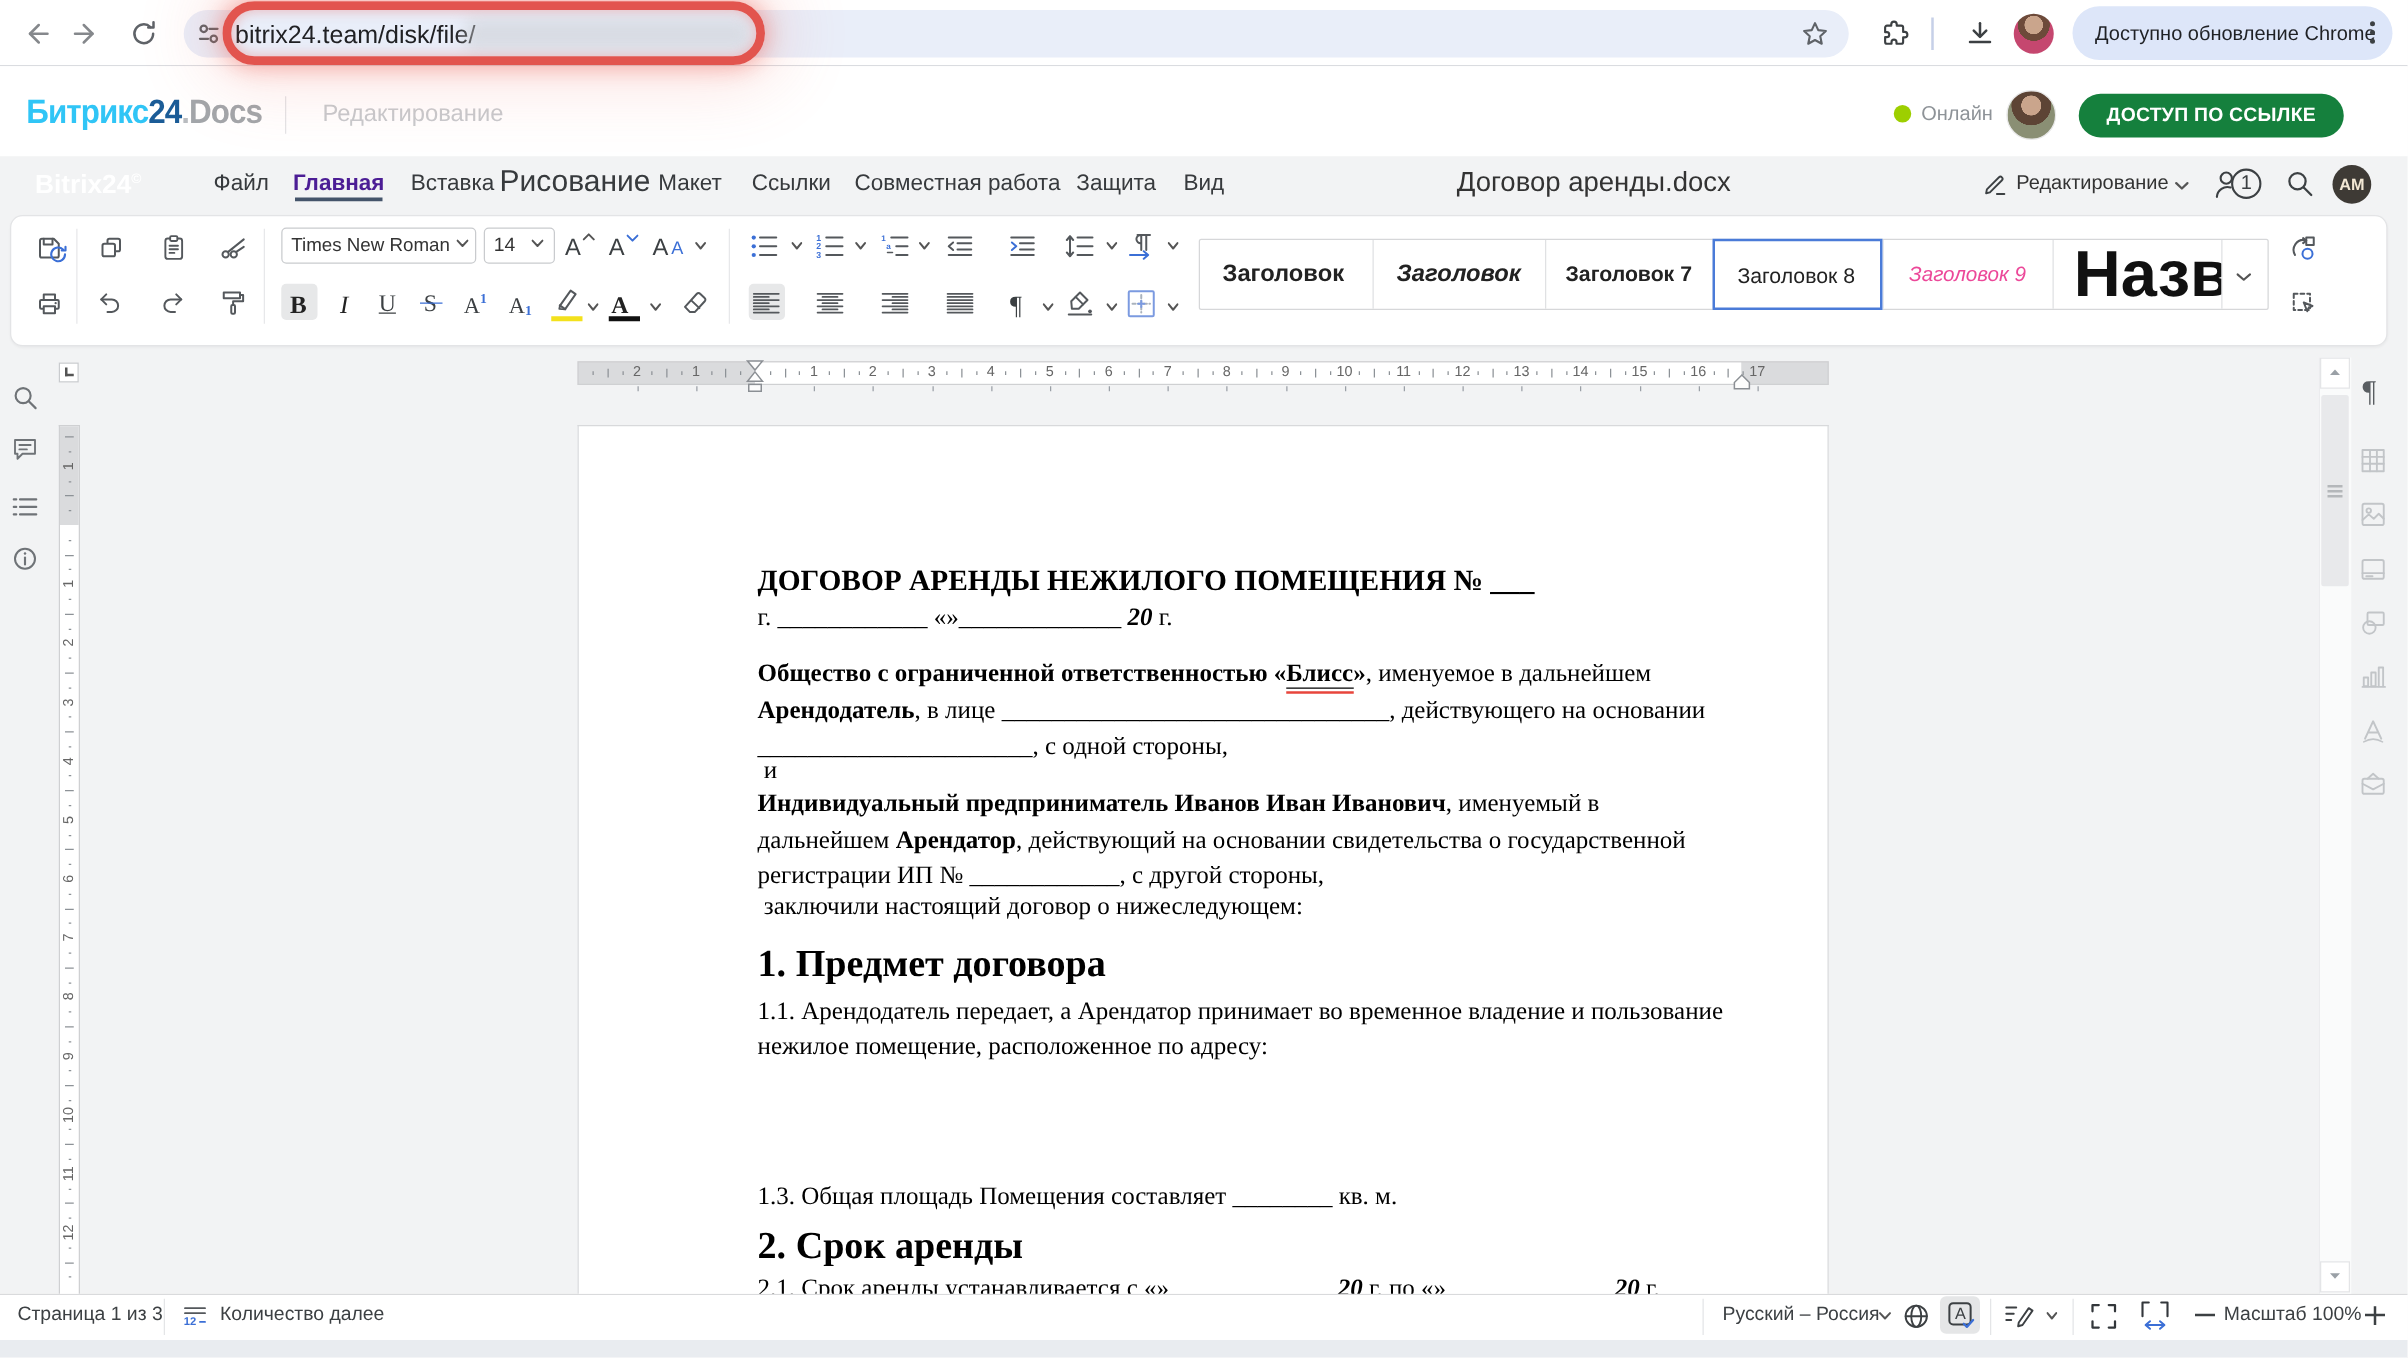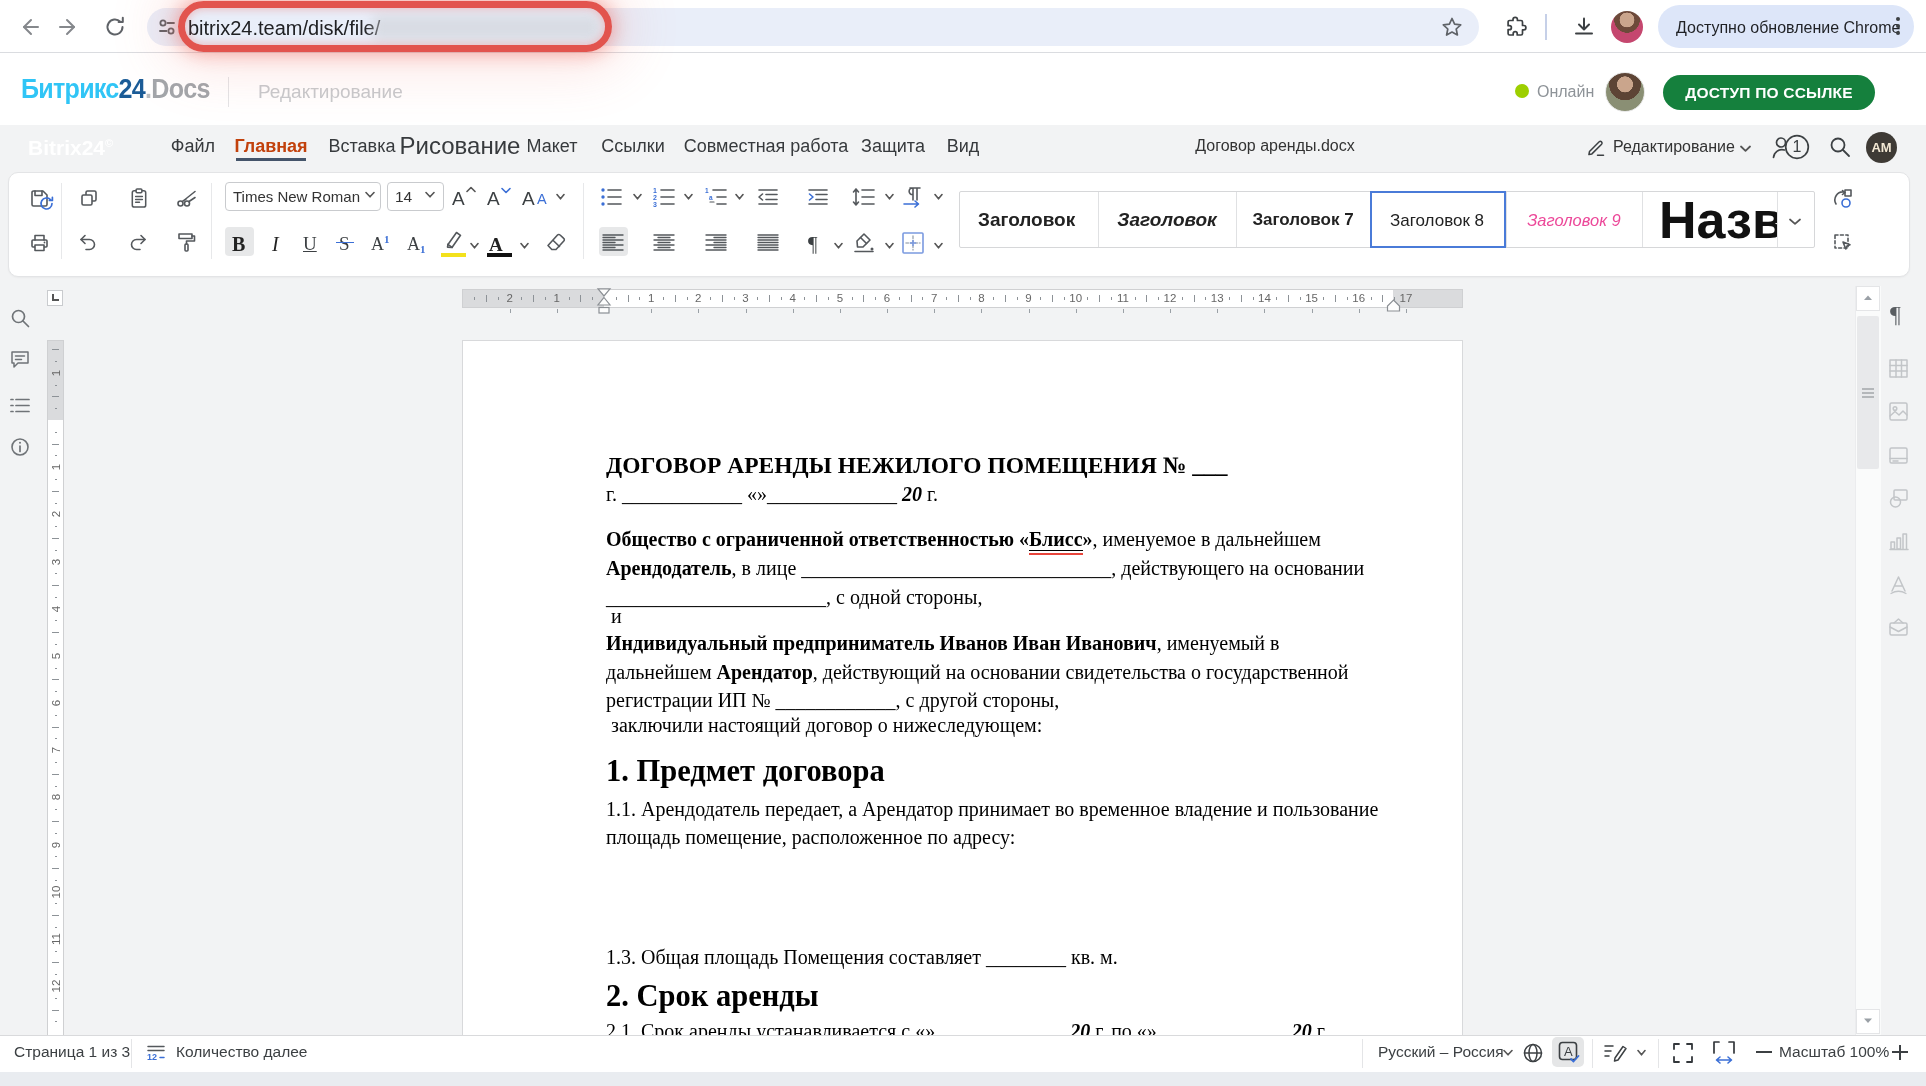--- a/index.html
+++ b/index.html
@@ -49,30 +49,30 @@
 <div style="position:absolute;left:1896px;top:31px;width:4px;height:4px;border-radius:50%;background:#3c4043"></div>
 <div style="position:absolute;left:21px;top:76px;font:700 27px 'Liberation Sans';letter-spacing:-.8px;white-space:nowrap;line-height:27px;transform:scaleX(.93);transform-origin:0 0"><span style="color:#30c5f6">Битрикс</span><span style="color:#1b5c97">24</span><span style="color:#b9bdc1">.</span><span style="color:#a2a6aa">Docs</span></div>
 <div style="position:absolute;left:228px;top:77px;width:1px;height:30px;background:#e3e4e6"></div>
 <div style="position:absolute;left:258px;top:81.6px;font-family:'Liberation Sans',sans-serif;font-size:19px;font-weight:400;color:#c7cacd;line-height:19px;white-space:nowrap;">Редактирование</div>
 <div style="position:absolute;left:1515px;top:84px;width:14px;height:14px;border-radius:50%;background:#9dcf00"></div>
 <div style="position:absolute;left:1537px;top:84.0px;font-family:'Liberation Sans',sans-serif;font-size:16px;font-weight:400;color:#8e9398;line-height:16px;white-space:nowrap;">Онлайн</div>
 <div style="position:absolute;left:1605px;top:72px;width:40px;height:40px;border-radius:50%;border:1px solid #e8e8e8;background:radial-gradient(circle at 50% 30%, #caa58c 0 24%, #5d4435 25% 48%, #8a8f74 49% 100%)"></div>
 <div style="position:absolute;left:1663px;top:75px;width:212px;height:35px;border-radius:18px;background:#15803d;text-align:center;font:700 15.5px 'Liberation Sans';color:#fff;line-height:35px;letter-spacing:.2px">ДОСТУП ПО ССЫЛКЕ</div>
 <div style="position:absolute;left:28px;top:133px;font:700 21px 'Liberation Sans';color:#fff;white-space:nowrap;line-height:21px">Bitrix24<span style="font-size:11px;vertical-align:8px">©</span></div>
 <div style="position:absolute;left:193px;top:137.4px;transform:translateX(-50%);font-family:'Liberation Sans',sans-serif;font-size:18px;font-weight:400;color:#373a3d;line-height:18px;white-space:nowrap;">Файл</div>
-<div style="position:absolute;left:271px;top:137.4px;transform:translateX(-50%);font-family:'Liberation Sans',sans-serif;font-size:18px;font-weight:600;color:#c2410c;line-height:18px;white-space:nowrap;">Главная</div>
+<div style="position:absolute;left:271px;top:137.4px;transform:translateX(-50%);font-family:'Liberation Sans',sans-serif;font-size:18px;font-weight:600;color:#4c1d95;line-height:18px;white-space:nowrap;">Главная</div>
 <div style="position:absolute;left:362px;top:137.4px;transform:translateX(-50%);font-family:'Liberation Sans',sans-serif;font-size:18px;font-weight:400;color:#373a3d;line-height:18px;white-space:nowrap;">Вставка</div>
 <div style="position:absolute;left:460px;top:137.4px;transform:translateX(-50%);font-family:'Liberation Sans',sans-serif;font-size:24px;font-weight:400;color:#373a3d;line-height:18px;white-space:nowrap;">Рисование</div>
 <div style="position:absolute;left:552px;top:137.4px;transform:translateX(-50%);font-family:'Liberation Sans',sans-serif;font-size:18px;font-weight:400;color:#373a3d;line-height:18px;white-space:nowrap;">Макет</div>
 <div style="position:absolute;left:633px;top:137.4px;transform:translateX(-50%);font-family:'Liberation Sans',sans-serif;font-size:18px;font-weight:400;color:#373a3d;line-height:18px;white-space:nowrap;">Ссылки</div>
 <div style="position:absolute;left:766px;top:137.4px;transform:translateX(-50%);font-family:'Liberation Sans',sans-serif;font-size:18px;font-weight:400;color:#373a3d;line-height:18px;white-space:nowrap;">Совместная работа</div>
 <div style="position:absolute;left:893px;top:137.4px;transform:translateX(-50%);font-family:'Liberation Sans',sans-serif;font-size:18px;font-weight:400;color:#373a3d;line-height:18px;white-space:nowrap;">Защита</div>
 <div style="position:absolute;left:963px;top:137.4px;transform:translateX(-50%);font-family:'Liberation Sans',sans-serif;font-size:18px;font-weight:400;color:#373a3d;line-height:18px;white-space:nowrap;">Вид</div>
 <div style="position:absolute;left:236px;top:158px;width:70px;height:3px;background:#44546a"></div>
-<div style="position:absolute;left:1275px;top:137.4px;transform:translateX(-50%);font-family:'Liberation Sans',sans-serif;font-size:16px;font-weight:400;color:#333;line-height:18px;white-space:nowrap;">Договор аренды.docx</div>
+<div style="position:absolute;left:1275px;top:137.4px;transform:translateX(-50%);font-family:'Liberation Sans',sans-serif;font-size:22px;font-weight:400;color:#333;line-height:18px;white-space:nowrap;">Договор аренды.docx</div>
 <svg style="position:absolute;left:1586px;top:137px;" width="20" height="20" viewBox="0 0 20 20" fill="none" stroke="#3c4043" stroke-width="1.5" stroke-linecap="round" stroke-linejoin="round">
     <path d="M3.5 14.5 L13.2 4.8 a1.7 1.7 0 0 1 2.4 2.4 L5.9 16.9 L2.9 17.6 z"></path>
     <path d="M11.5 18.2 H17.5"></path>
   </svg>
 <div style="position:absolute;left:1613px;top:139.0px;font-family:'Liberation Sans',sans-serif;font-size:16px;font-weight:400;color:#333;line-height:16px;white-space:nowrap;">Редактирование</div>
 <svg style="position:absolute;left:1739.5px;top:145px" width="11" height="8" viewBox="0 0 11 8" fill="none" stroke="#555" stroke-width="1.8" stroke-linecap="round" stroke-linejoin="round">
     <path d="M1 1.5 L5.5 5.8 L10 1.5"></path>
   </svg>
 <svg style="position:absolute;left:1770px;top:133px;" width="42" height="28" viewBox="0 0 42 28" fill="none" stroke="#3c4043" stroke-width="1.7" stroke-linecap="round" stroke-linejoin="round">
     <circle cx="11" cy="9.5" r="4.5"></circle>
@@ -527,21 +527,21 @@
 <div style="position:absolute;left:143px;top:188.2px;font-family:'Liberation Serif',serif;font-size:20px;font-weight:400;color:#000;line-height:20px;white-space:nowrap"><b>Общество с ограниченной ответственностью «<span style="position:relative;border-bottom:1.6px solid #000">Блисс<span style="position:absolute;left:0;right:0;bottom:-4.4px;height:2px;background:#e8453c"></span></span>»</b>, именуемое в дальнейшем</div>
 <div style="position:absolute;left:143px;top:217.2px;font-family:'Liberation Serif',serif;font-size:20px;font-weight:400;color:#000;line-height:20px;white-space:nowrap"><b>Арендодатель</b>, в лице _______________________________, действующего на основании</div>
 <div style="position:absolute;left:143px;top:246.2px;font-family:'Liberation Serif',serif;font-size:20px;font-weight:400;color:#000;line-height:20px;white-space:nowrap">______________________, с одной стороны,</div>
 <div style="position:absolute;left:143px;top:265.2px;font-family:'Liberation Serif',serif;font-size:20px;font-weight:400;color:#000;line-height:20px;white-space:nowrap">&nbsp;и</div>
 <div style="position:absolute;left:143px;top:292.2px;font-family:'Liberation Serif',serif;font-size:20px;font-weight:400;color:#000;line-height:20px;white-space:nowrap"><b>Индивидуальный предприниматель Иванов Иван Иванович</b>, именуемый в</div>
 <div style="position:absolute;left:143px;top:349.2px;font-family:'Liberation Serif',serif;font-size:20px;font-weight:400;color:#000;line-height:20px;white-space:nowrap">регистрации ИП № ____________, с другой стороны,</div>
 <div style="position:absolute;left:143px;top:321.2px;font-family:'Liberation Serif',serif;font-size:20px;font-weight:400;color:#000;line-height:20px;white-space:nowrap">дальнейшем <b>Арендатор</b>, действующий на основании свидетельства о государственной</div>
 <div style="position:absolute;left:143px;top:374.2px;font-family:'Liberation Serif',serif;font-size:20px;font-weight:400;color:#000;line-height:20px;white-space:nowrap">&nbsp;заключили настоящий договор о нижеследующем:</div>
 <div style="position:absolute;left:143px;top:415.4px;font-family:'Liberation Serif',serif;font-size:30.5px;font-weight:700;color:#000;line-height:30.5px;white-space:nowrap">1. Предмет договора</div>
 <div style="position:absolute;left:143px;top:458.2px;font-family:'Liberation Serif',serif;font-size:20px;font-weight:400;color:#000;line-height:20px;white-space:nowrap">1.1. Арендодатель передает, а Арендатор принимает во временное владение и пользование</div>
-<div style="position:absolute;left:143px;top:486.2px;font-family:'Liberation Serif',serif;font-size:20px;font-weight:400;color:#000;line-height:20px;white-space:nowrap">площадь помещение, расположенное по адресу:</div>
+<div style="position:absolute;left:143px;top:486.2px;font-family:'Liberation Serif',serif;font-size:20px;font-weight:400;color:#000;line-height:20px;white-space:nowrap">нежилое помещение, расположенное по адресу:</div>
 <div style="position:absolute;left:143px;top:606.2px;font-family:'Liberation Serif',serif;font-size:20px;font-weight:400;color:#000;line-height:20px;white-space:nowrap">1.3. Общая площадь Помещения составляет ________ кв. м.</div>
 <div style="position:absolute;left:143px;top:640.4px;font-family:'Liberation Serif',serif;font-size:30.5px;font-weight:700;color:#000;line-height:30.5px;white-space:nowrap">2. Срок аренды</div>
 <div style="position:absolute;left:143px;top:680.2px;font-family:'Liberation Serif',serif;font-size:20px;font-weight:400;color:#000;line-height:20px;white-space:nowrap">2.1. Срок аренды устанавливается с «»_____________ <b><i>20</i></b> г. по «»_____________ <b><i>20</i></b> г.</div>
 </div>
 <div style="position:absolute;left:1855px;top:286px;width:26px;height:749px;background:#fafbfb;border-left:1px solid #ebecee"></div>
 <div style="position:absolute;left:1856px;top:286px;width:24px;height:25px;background:#fff;border:1px solid #e4e5e7"></div>
 <svg style="position:absolute;left:1862px;top:293px;" width="12" height="9" viewBox="0 0 12 9" fill="none" stroke="#54585c" stroke-width="1.6" stroke-linecap="round" stroke-linejoin="round">
     <path d="M2 7 L6 2.5 L10 7 z" fill="#9aa0a6" stroke="none"></path>
   </svg>
 <div style="position:absolute;left:1857px;top:316px;width:22px;height:153px;background:#e8e9eb;border-radius:2px"></div>

